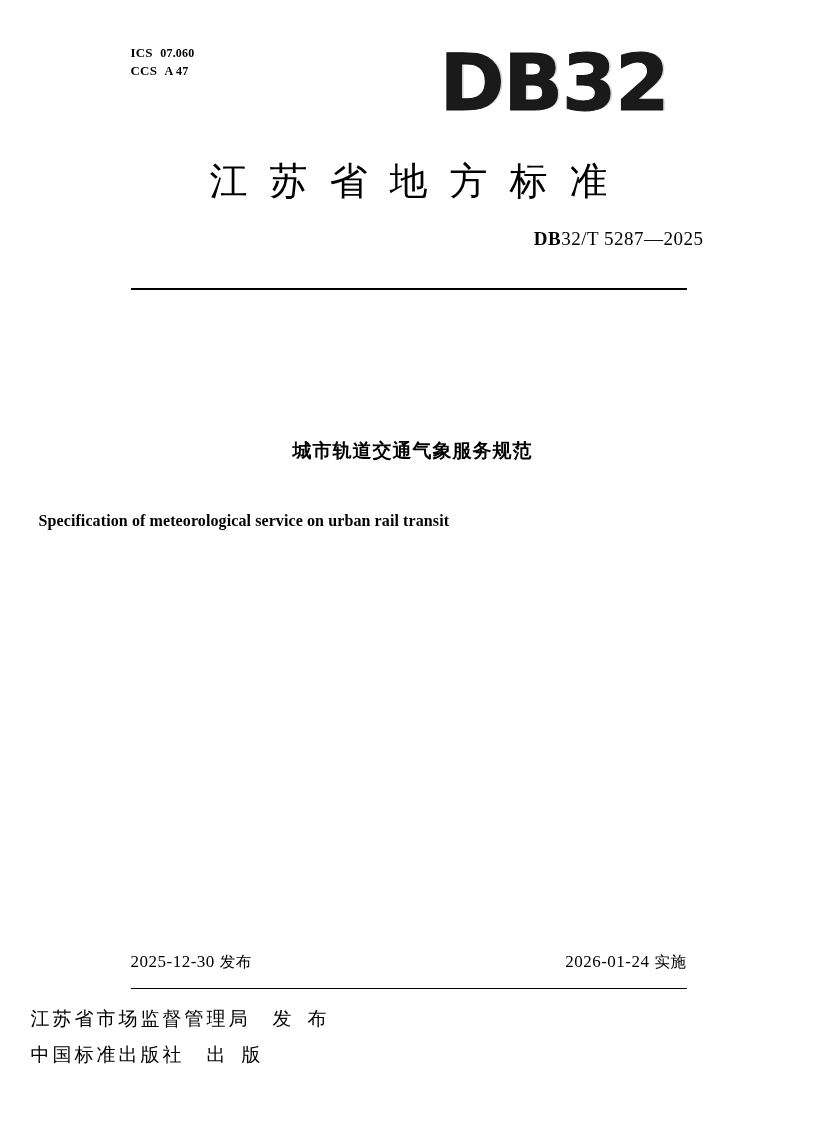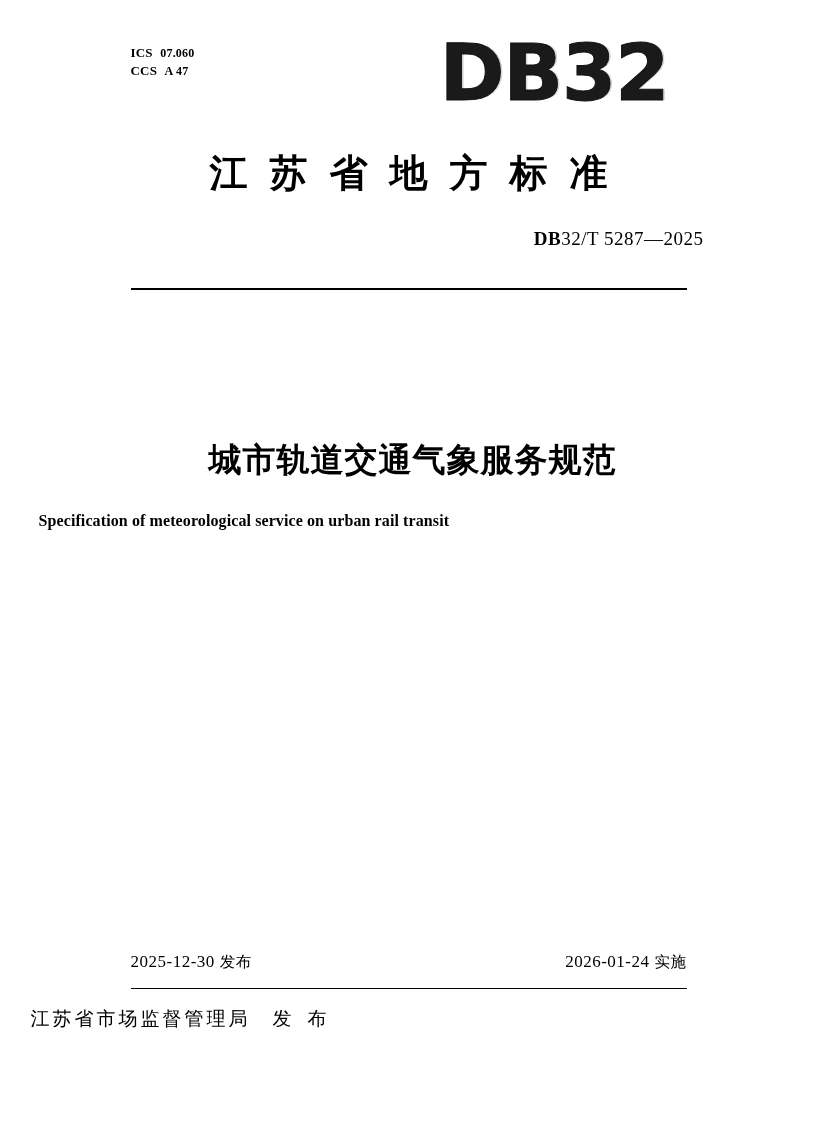--- a/index.html
+++ b/index.html
@@ -35,21 +35,21 @@
   .codes .num {
     font-weight: bold;
     font-size: 12px;
     margin-left: 4px;
   }
 
   
   .logo {
     position: absolute;
     right: 118px;
-    top: 34px;
+    top: 44px;
     font-family: "DejaVu Sans", sans-serif;
     font-weight: bold;
     font-size: 78px;
     letter-spacing: -1px;
     line-height: 1;
     color: #1a1a1a;
     -webkit-text-stroke: 1px #111;
     text-shadow:
        1px 0 0 rgba(255,255,255,0.55),
        2px 0 0 rgba(0,0,0,0.18),
@@ -58,24 +58,24 @@
       repeating-linear-gradient(0deg, rgba(0,0,0,0.0) 0 1px, rgba(255,255,255,0.55) 1px 2px);
     -webkit-background-clip: text;
     background-clip: text;
   }
 
   
   .province-title {
     position: absolute;
     left: 0;
     right: 0;
-    top: 148px;
+    top: 156px;
     text-align: center;
     font-family: "DejaVu Sans", sans-serif;
-    font-weight: bold;
+    font-weight: normal;
     font-size: 38px;
     letter-spacing: 22px;
     padding-left: 22px;
     color: #000;
   }
 
   
   .std-number {
     position: absolute;
     right: 83px;
@@ -105,21 +105,21 @@
   }
 
   
   .doc-title-cn {
     position: absolute;
     left: 8px; right: 0;
     top: 438px;
     text-align: center;
     font-family: "DejaVu Sans", sans-serif;
     font-weight: bold;
-    font-size: 33px;
+    font-size: 19px;
     letter-spacing: 1px;
   }
   .doc-title-en {
     position: absolute;
     left: 8px; right: 0;
     top: 512px;
     text-align: left;
     font-family: "Liberation Serif", serif;
     font-weight: bold;
     font-size: 16px;
@@ -202,15 +202,18 @@
     </div>
     <div class="date-item">
       <span class="dt">2026-01-24</span><span class="act">实施</span>
     </div>
   </div>
 
   <div class="publishers">
     <div class="line">
       <span>江苏省市场监督管理局</span><span class="suffix">发  布</span>
     </div>
+    <div class="line">
+      <span>中国标准出版社</span><span class="suffix">出  版</span>
+    </div>
   </div>
 
 </div>
 
 </body></html>

